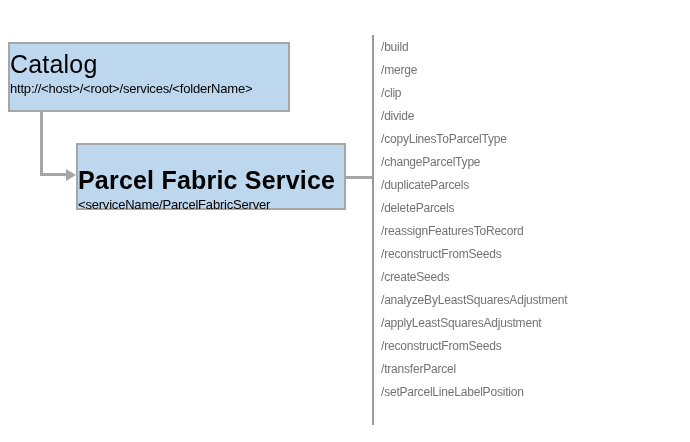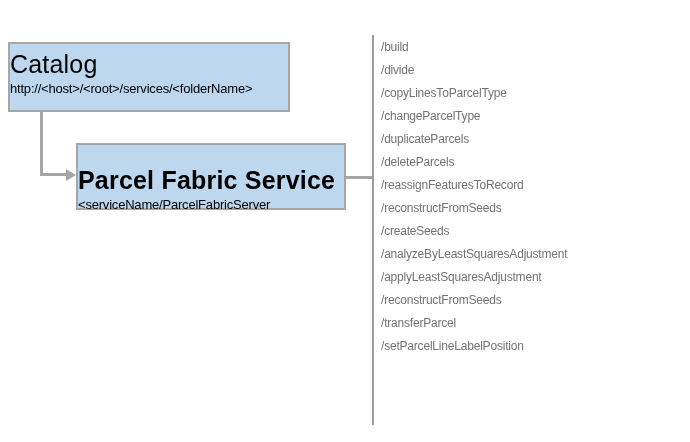--- a/index.html
+++ b/index.html
@@ -108,20 +108,22 @@
     <div class="node-title">Parcel Fabric Service</div>
     <div class="node-subtitle">&lt;serviceName/ParcelFabricServer</div>
   </div>
 
   <div class="connector conn-h2"></div>
 
   <div class="separator-line"></div>
 
   <div class="endpoint-list">
     <div class="endpoint-item">/build</div>
+    <div class="endpoint-item">/merge</div>
+    <div class="endpoint-item">/clip</div>
     <div class="endpoint-item">/divide</div>
     <div class="endpoint-item">/copyLinesToParcelType</div>
     <div class="endpoint-item">/changeParcelType</div>
     <div class="endpoint-item">/duplicateParcels</div>
     <div class="endpoint-item">/deleteParcels</div>
     <div class="endpoint-item">/reassignFeaturesToRecord</div>
     <div class="endpoint-item">/reconstructFromSeeds</div>
     <div class="endpoint-item">/createSeeds</div>
     <div class="endpoint-item">/analyzeByLeastSquaresAdjustment</div>
     <div class="endpoint-item">/applyLeastSquaresAdjustment</div>

